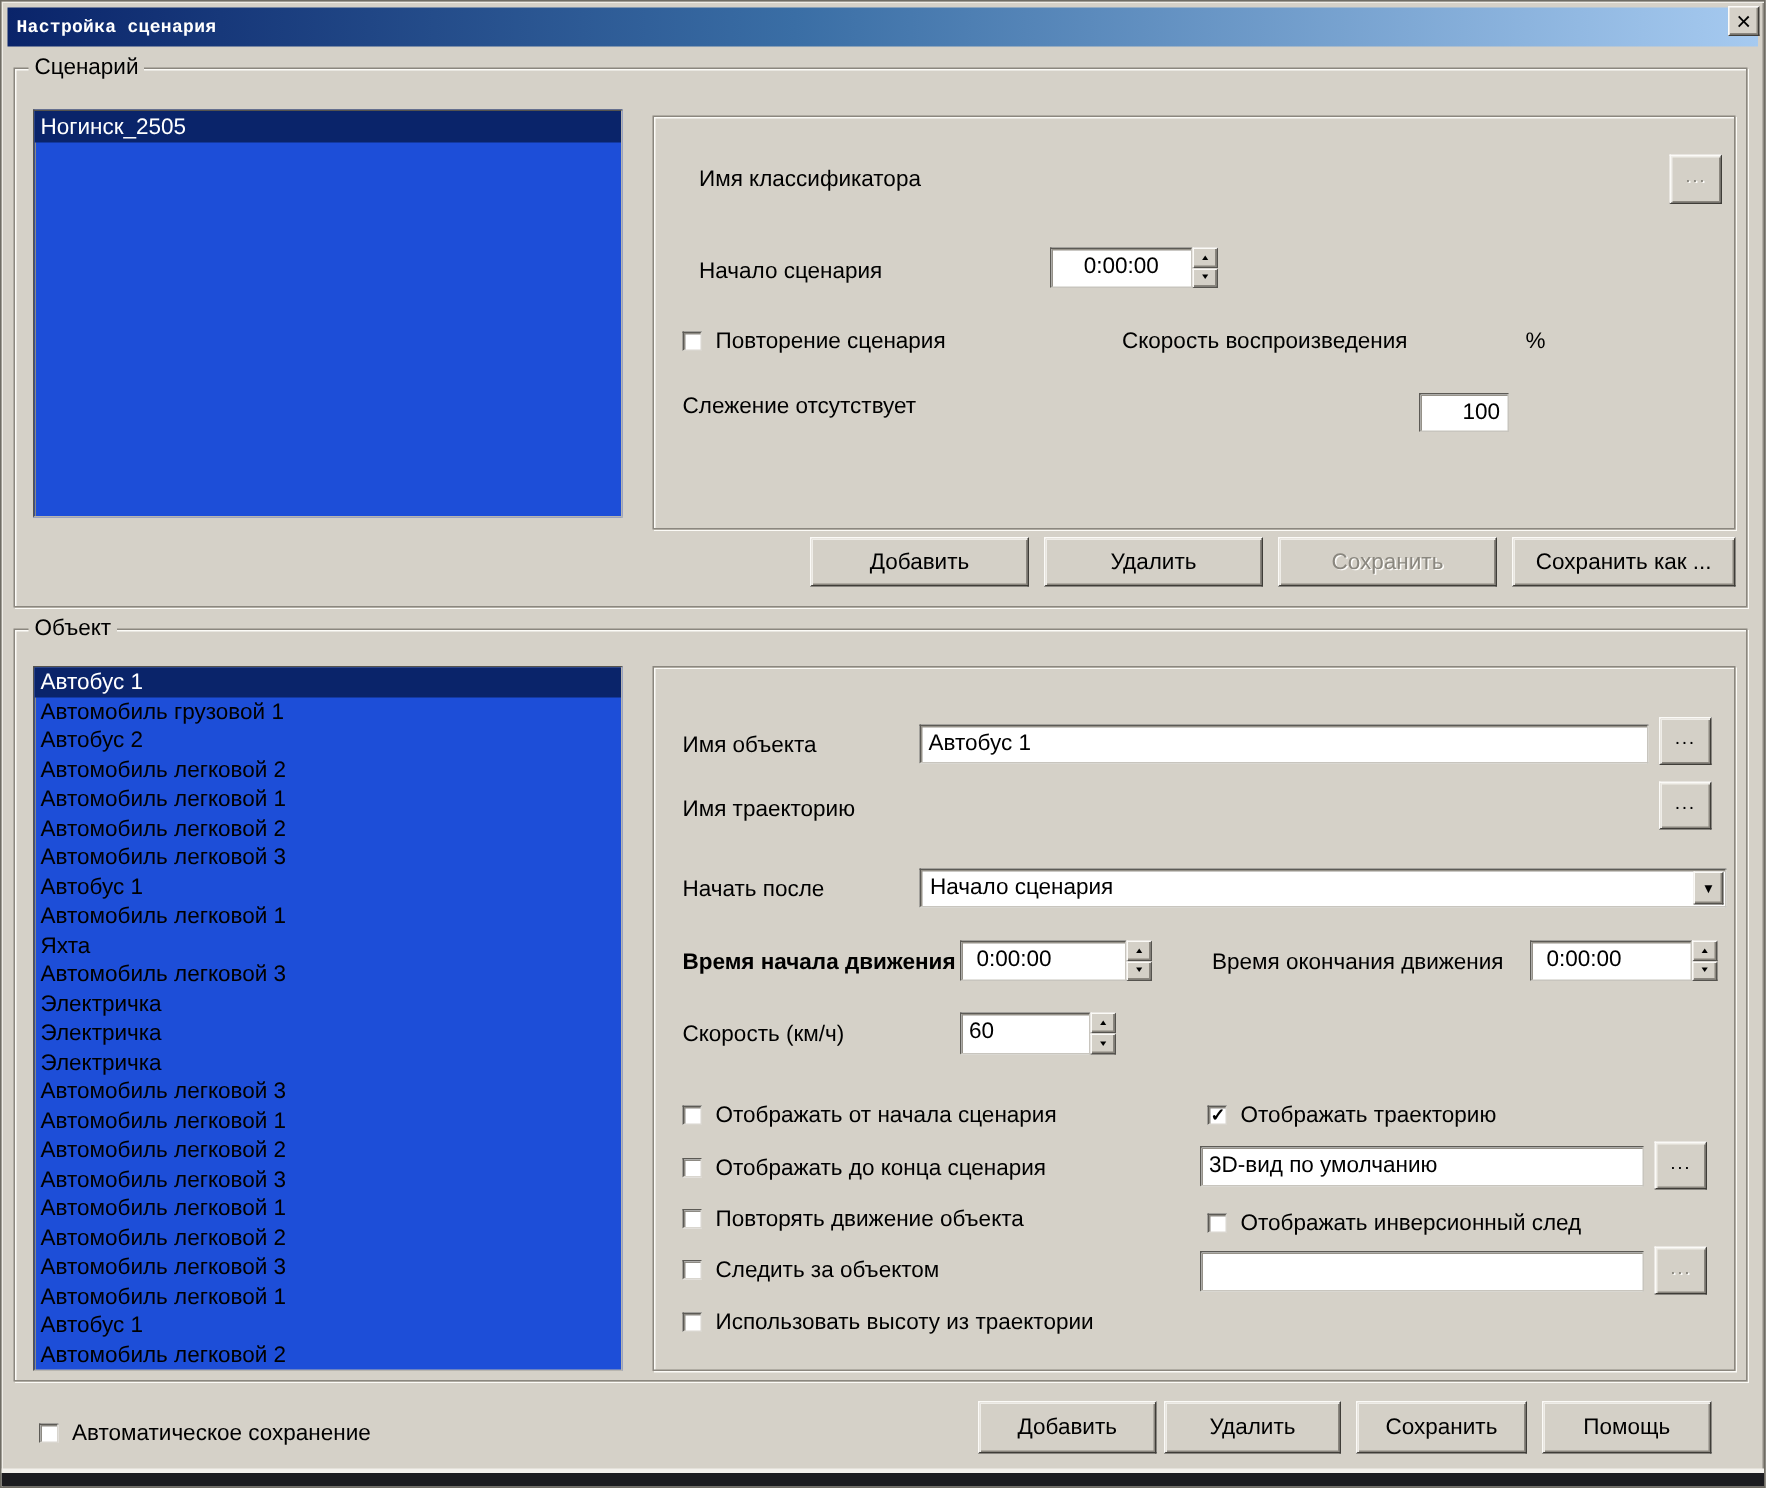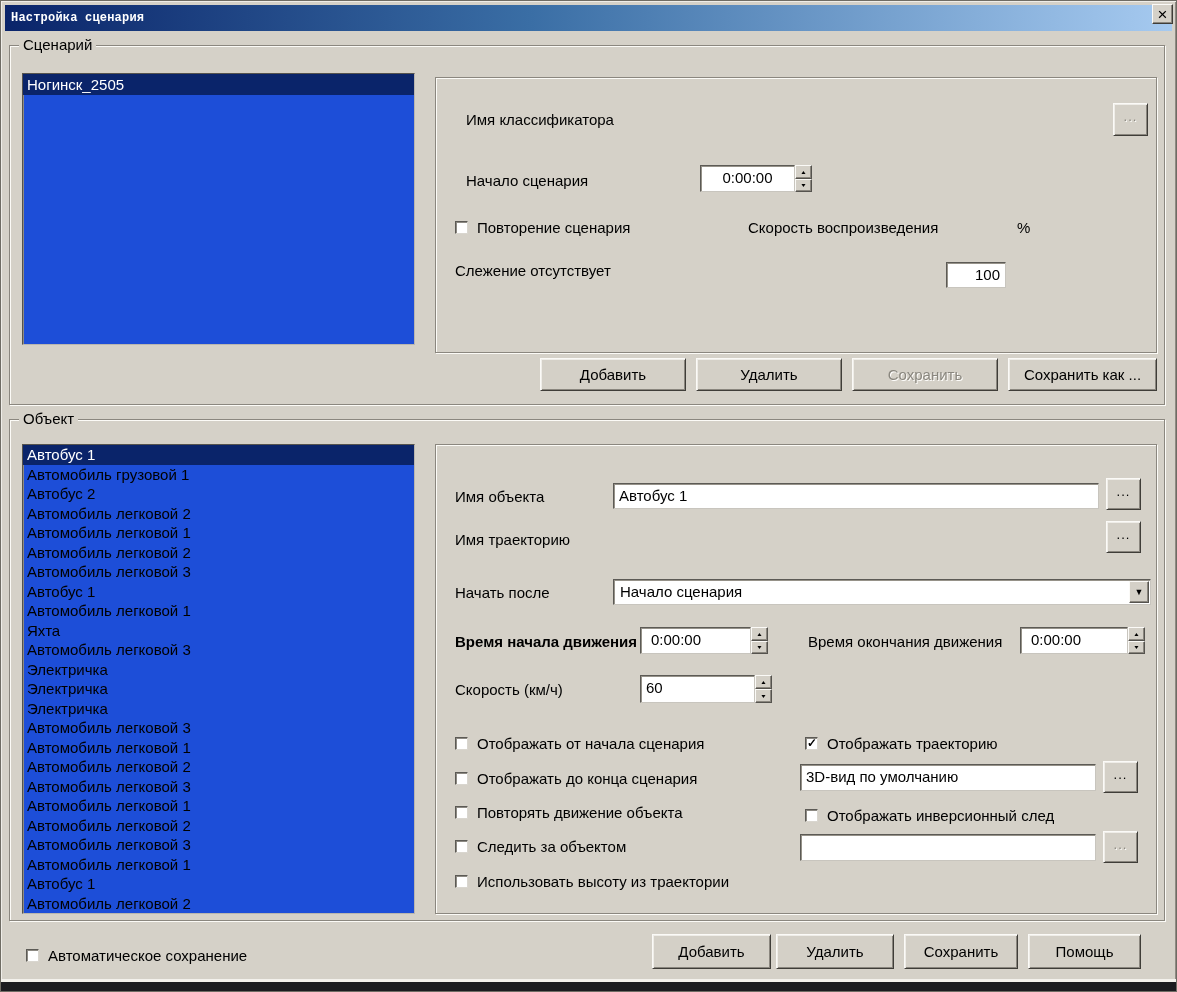--- a/index.html
+++ b/index.html
@@ -205,21 +205,21 @@
       <span class="lbl" style="left:372px; top:188px;">Время окончания движения</span>
       <div class="spin" style="left:584px; top:182px; width:125px; height:27px;">
         <div class="sval">0:00:00</div>
         <div class="spinbtns">
           <div class="sb up"></div>
           <div class="sb down"></div>
         </div>
       </div>
 
       <span class="lbl" style="left:19px; top:236px;">Скорость (км/ч)</span>
-      <div class="spin" style="left:204px; top:230px; width:132px; height:28px;">
+      <div class="spin" style="left:204px; top:230px; width:104px; height:28px;">
         <div class="sval" style="padding-left:5px;">60</div>
         <div class="spinbtns">
           <div class="sb up"></div>
           <div class="sb down"></div>
         </div>
       </div>
 
       <span class="cb" style="left:19px; top:292px;"></span>
       <span class="lbl" style="left:41px; top:290px;">Отображать от начала сценария</span>
 

